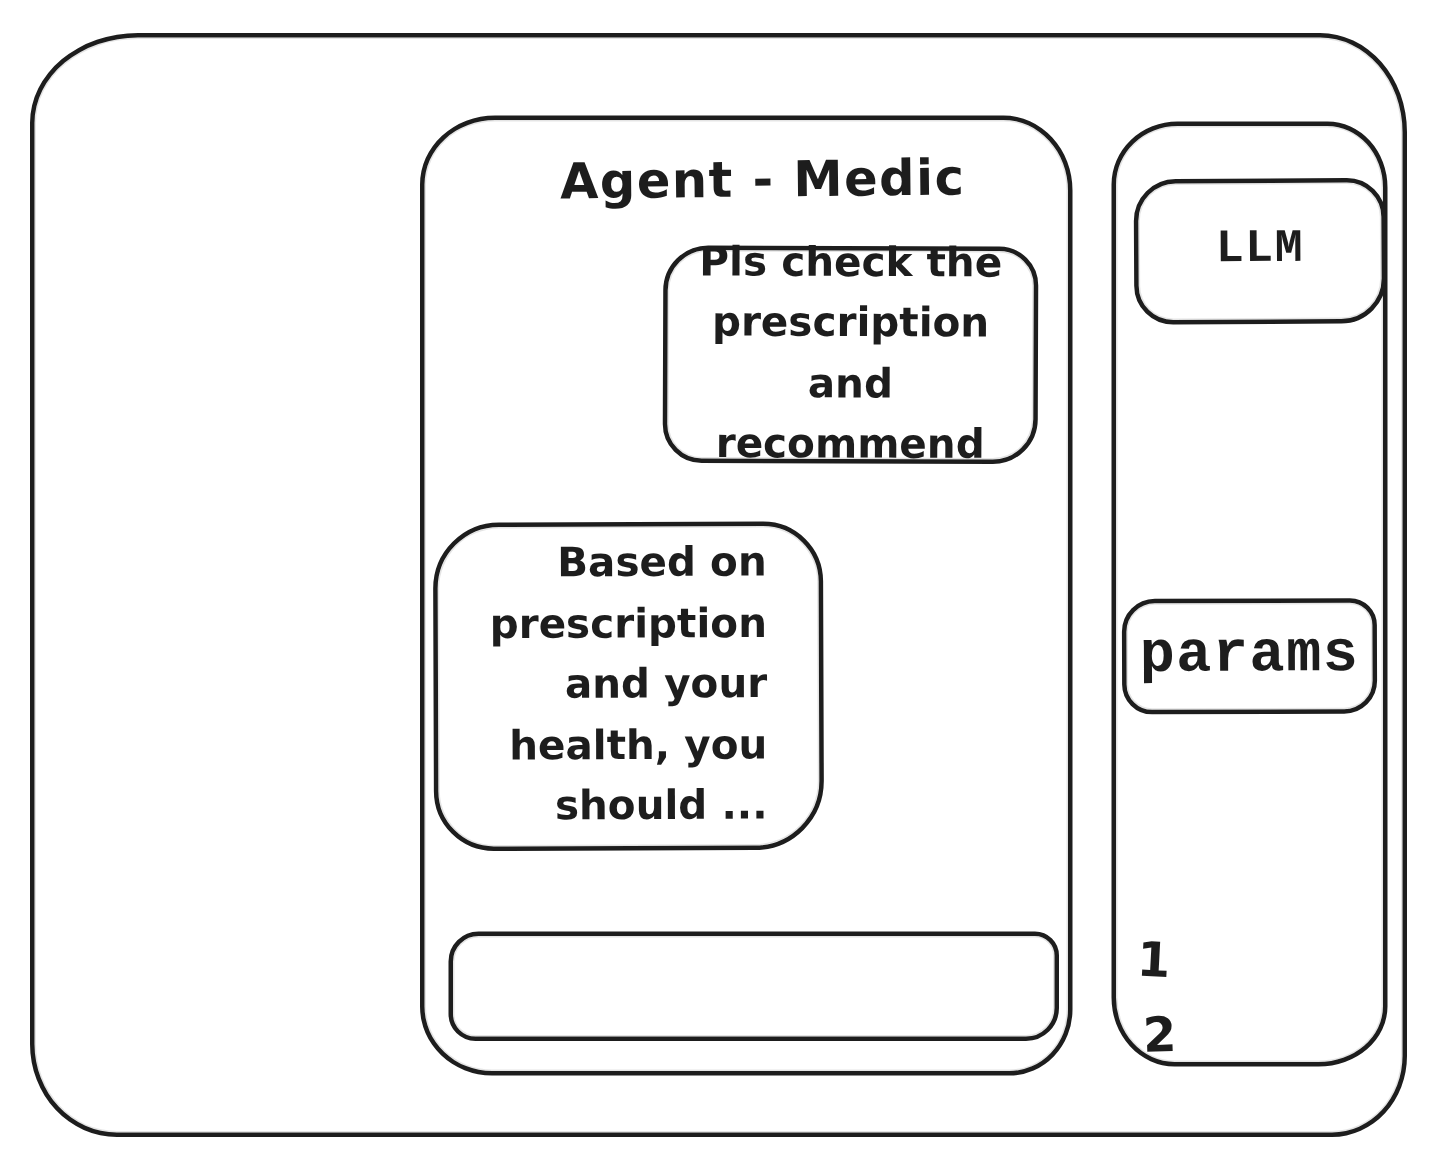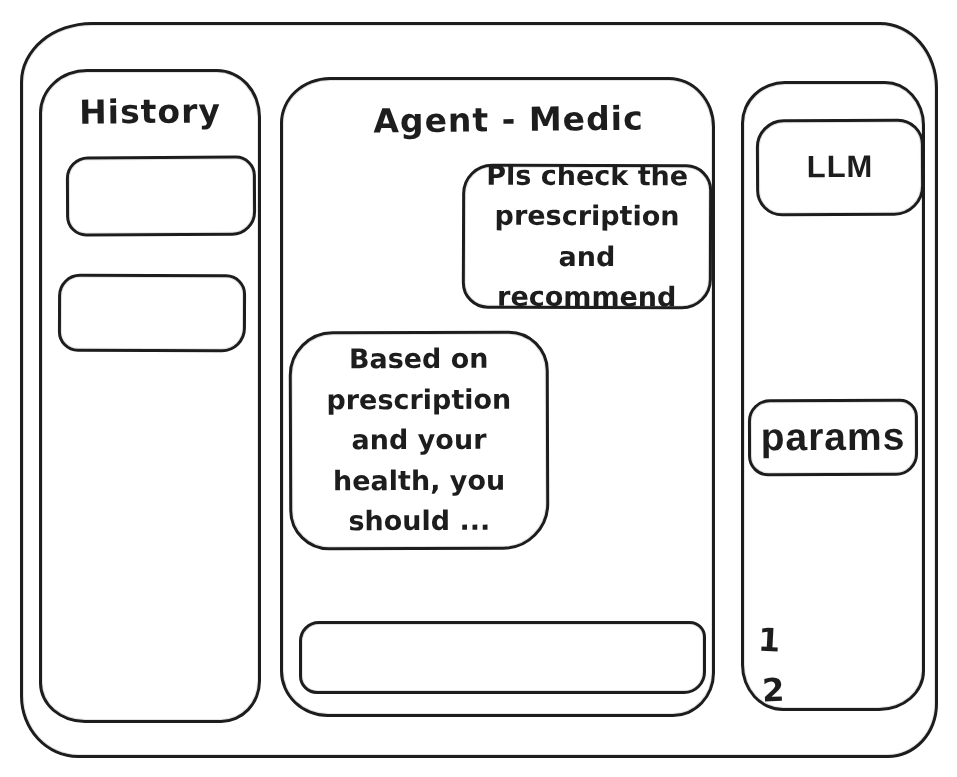--- a/index.html
+++ b/index.html
@@ -59,31 +59,32 @@
     display: flex;
     align-items: center;
     justify-content: center;
     text-align: center;
     font-size: 27px;
     font-weight: 600;
     line-height: 1.5;
     white-space: pre-line;
   }
   .bubble.user {
-    left: 179px; top: 84px;
+    left: 159px; top: 84px;
     width: 250px; height: 145px;
     border-radius: 30px 26px 30px 26px;
     transform: rotate(0.2deg);
     justify-content: flex-end;
   }
   .bubble.assistant {
-    left: 6px; top: 251px;
+    left: 6px; top: 268px;
     width: 260px; height: 219px;
     border-radius: 44px 40px 46px 40px;
     transform: rotate(-0.2deg);
+    text-align: right;
   }
   .input-bar {
     position: absolute;
     left: 16px; top: 541px;
     width: 407px; height: 73px;
     border-radius: 20px 16px 22px 18px;
     font: inherit;
     font-size: 26px;
     padding: 0 20px;
     outline: none;
@@ -94,21 +95,21 @@
     left: 718px; top: 56px;
     width: 184px; height: 630px;
     border-radius: 44px 40px 46px 42px / 42px 44px 40px 46px;
   }
   .tool {
     position: absolute;
     display: flex;
     align-items: center;
     justify-content: center;
     text-align: center;
-    font-family: Liberation Sans, sans-serif;
+    font-family: Liberation Mono, monospace;
     font-size: 31px;
     font-weight: 600;
     letter-spacing: 1px;
     color: #1d1d1d;
     cursor: pointer;
     padding: 6px;
     white-space: pre-line;
     line-height: 1.45;
   }
   .tool.llm    { left: 12px; top: 35px;  width: 168px; height: 97px;  border-radius: 28px 26px 30px 26px; transform: rotate(-0.3deg); }
@@ -123,25 +124,20 @@
     line-height: 1;
   }
   .doc-item.n1 { left: 14px; top: 540px; transform: rotate(3deg); }
   .doc-item.n2 { left: 18px; top: 590px; transform: rotate(-2deg); }
 </style>
 </head>
 <body>
 
 <div class="frame sketch">
 
-  <aside class="history sketch">
-    <div class="panel-title">History</div>
-    <div class="hist-item one sketch"></div>
-    <div class="hist-item two sketch"></div>
-  </aside>
 
   <main class="chat sketch">
     <div class="panel-title">Agent - Medic</div>
 
     <div class="bubble user sketch">
       <span>Pls check the
 prescription
 and recommend</span>
     </div>
 

